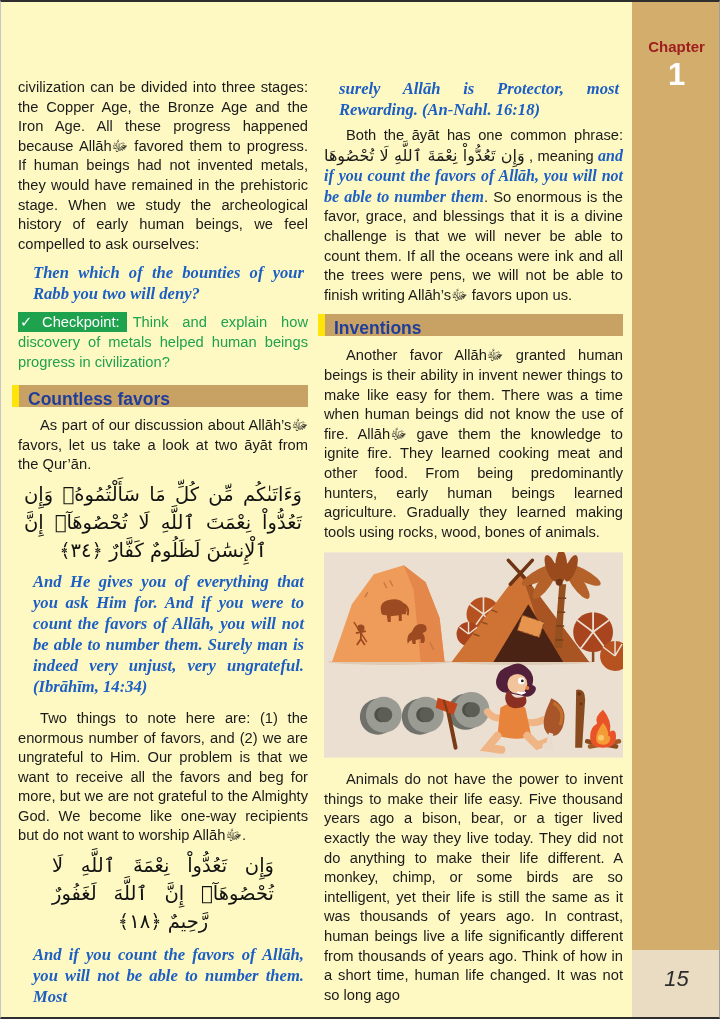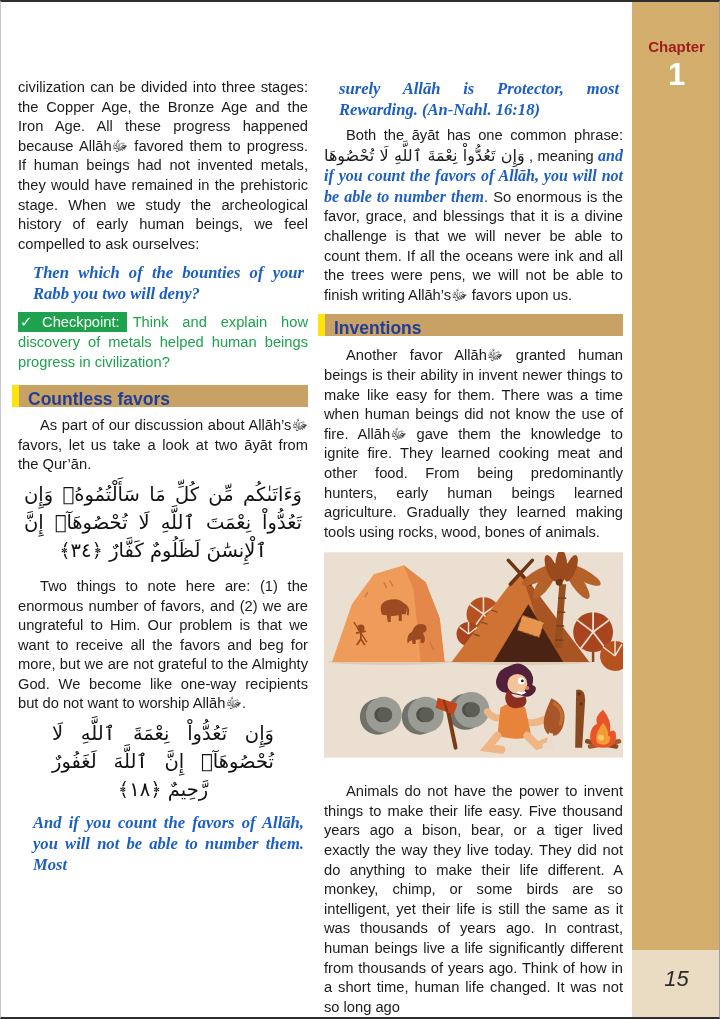--- a/index.html
+++ b/index.html
@@ -1,17 +1,17 @@
 <!DOCTYPE html>
 <html><head>
 <meta charset="utf-8">
 <style>
   html,body{margin:0;padding:0;background:#777;}
   #page{
-    position:relative;width:720px;height:1019px;background:#ffffff;
+    position:relative;width:720px;height:1019px;background:#fef9c3;
     box-sizing:border-box;overflow:hidden;
     border-top:2px solid #2e2e2e;border-bottom:2px solid #2e2e2e;
     border-left:1px solid #c6c6c6;border-right:1px solid #9f9f9f;
     font-family:"Liberation Sans",sans-serif;color:#1b1b1b;
   }
   
   .chapter-strip{position:absolute;left:631px;top:0;width:89px;height:948px;background:#d2ad6c;}
   .chapter-label{display:block;text-align:center;margin-top:36px;color:#9e1b1e;font-weight:bold;font-size:15px;}
   .chapter-number{display:block;text-align:center;margin-top:2px;color:#ffffff;font-weight:bold;font-size:31px;}
   .pagenum-box{position:absolute;left:631px;top:948px;width:89px;height:71px;background:#e9dcc2;}
@@ -41,21 +41,21 @@
   .checkpoint{color:#1ea24d;text-align:justify;}
   .checkpoint-badge{
     background:#1ea24d;color:#ffffff;font-weight:normal;
     padding:2px 7px 2px 2px;margin-right:6px;
   }
   .arabic-inline{direction:rtl;unicode-bidi:isolate;font-family:"DejaVu Sans",sans-serif;font-size:16px;}
   .blue-italic{font-family:"Liberation Serif",serif;font-style:italic;font-weight:600;color:#1b5ec4;font-size:16px;}
   .illus-wrap{margin-top:10px;width:299px;height:206px;}
   
   .mt6{margin-top:6px;}.mt8{margin-top:8px;}.mt9{margin-top:9px;}.mt10{margin-top:10px;}
-  .mt12{margin-top:12px;}.mt13{margin-top:13px;}.mt20{margin-top:24px;}
+  .mt12{margin-top:12px;}.mt13{margin-top:13px;}.mt20{margin-top:12px;}
 </style>
 </head>
 <body>
 
 <div id="page">
 
   <div class="chapter-strip">
     <span class="chapter-label">Chapter</span>
     <span class="chapter-number">1</span>
   </div>
@@ -69,20 +69,21 @@
     <p class="quote mt8">Then which of the bounties of your Rabb you two will deny?</p>
 
     <p class="checkpoint mt9"><span class="checkpoint-badge"><span>✓</span><span>Checkpoint:</span></span><span>Think and explain how discovery of metals helped human beings progress in civilization?</span></p>
 
     <div class="section-header mt13">Countless favors</div>
 
     <p class="indent mt9">As part of our discussion about Allāh’sﷻ favors, let us take a look at two āyāt from the Qur’ān.</p>
 
     <p class="arabic mt6">وَءَاتَىٰكُم مِّن كُلِّ مَا سَأَلْتُمُوهُۚ وَإِن تَعُدُّواْ نِعْمَتَ ٱللَّهِ لَا تُحْصُوهَآۗ إِنَّ ٱلْإِنسَٰنَ لَظَلُومٌ كَفَّارٌ ﴿٣٤﴾</p>
 
+    <p class="quote mt6">And He gives you of everything that you ask Him for. And if you were to count the favors of Allāh, you will not be able to number them. Surely man is indeed very unjust, very ungrateful. (Ibrāhīm, 14:34)</p>
 
     <p class="indent mt12">Two things to note here are: (1) the enormous number of favors, and (2) we are ungrateful to Him. Our problem is that we want to receive all the favors and beg for more, but we are not grateful to the Almighty God. We become like one-way recipients but do not want to worship Allāhﷻ.</p>
 
     <p class="arabic arabic-narrow mt6">وَإِن تَعُدُّواْ نِعْمَةَ ٱللَّهِ لَا تُحْصُوهَآۗ إِنَّ ٱللَّهَ لَغَفُورٌ رَّحِيمٌ ﴿١٨﴾</p>
 
     <p class="quote mt8">And if you count the favors of Allāh, you will not be able to number them. Most</p>
   </div>
 
   <div class="col col-right">
     <p class="quote">surely Allāh is Protector, most Rewarding. (An-Nahl. 16:18)</p>

